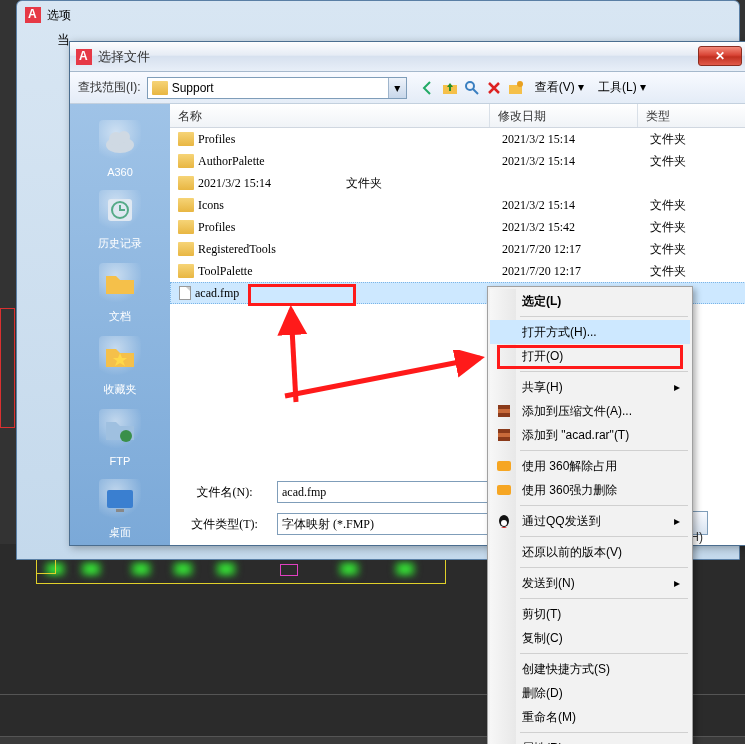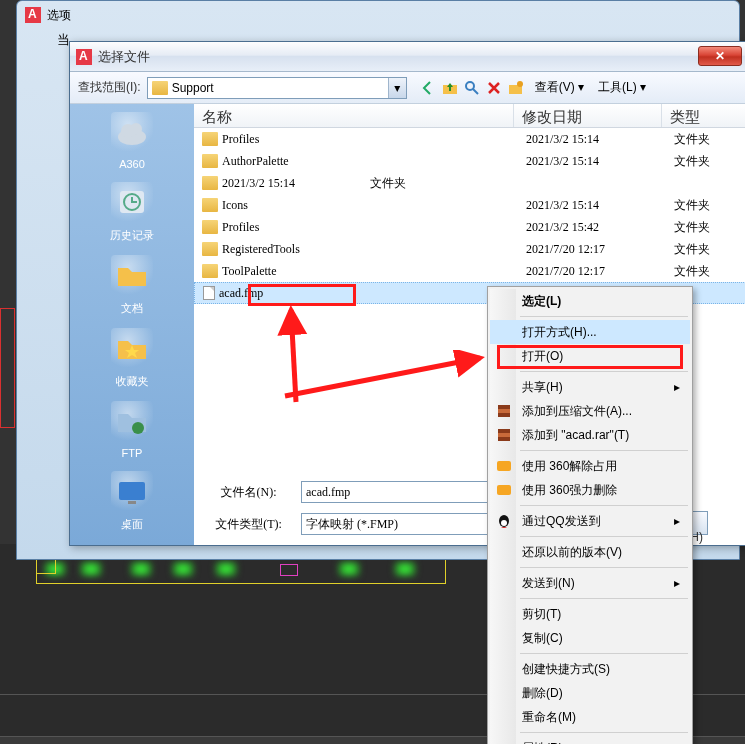--- a/index.html
+++ b/index.html
@@ -20,29 +20,29 @@
 .toolbar-label { font-size: 12px; color: #333; }
 .folder-select { flex: 0 0 260px; height: 22px; border: 1px solid #7f9db9; background: #fff; display: flex; align-items: center; padding: 0 4px; font-family: "SimSun"; position: relative; }
 .folder-select .dd-arrow { position: absolute; right: 0; top: 0; bottom: 0; width: 18px; background: linear-gradient(to bottom, #eef3fa, #c8d7ea); border-left: 1px solid #9fb5cc; display: flex; align-items: center; justify-content: center; }
 .fld-icon { width: 16px; height: 14px; background: linear-gradient(to bottom, #f6d477, #e8b642); border-radius: 1px; margin-right: 4px; display: inline-block; }
 .nav-icons { display: flex; gap: 4px; align-items: center; margin-left: 6px; }
 .nav-icon { width: 18px; height: 18px; display: flex; align-items: center; justify-content: center; cursor: pointer; }
 .nav-icon svg { width: 16px; height: 16px; }
 .tool-menu { font-size: 12px; cursor: pointer; padding: 0 4px; }
 
 .body-area { display: flex; height: calc(100% - 62px); }
-.places-bar { width: 124px; background: linear-gradient(to bottom, #9fc3e7, #7ba9d8); padding: 8px 4px; overflow: hidden; }
+.places-bar { width: 100px; background: linear-gradient(to bottom, #9fc3e7, #7ba9d8); padding: 16px 4px; overflow: hidden; }
 .place-item { display: flex; flex-direction: column; align-items: center; margin-bottom: 12px; color: #fff; font-size: 12px; cursor: pointer; }
 .place-icon { width: 42px; height: 42px; border-radius: 4px; margin-bottom: 4px; display: flex; align-items: center; justify-content: center; background: radial-gradient(circle at 40% 30%, rgba(255,255,255,0.5), transparent 70%); }
 .place-icon img, .place-icon svg { width: 36px; height: 36px; }
 .place-label { white-space: nowrap; font-size: 11px; }
 
 .file-pane { flex: 1; background: #fff; display: flex; flex-direction: column; position: relative; }
 .list-header { height: 24px; background: linear-gradient(to bottom, #fff, #f0f3f7); border-bottom: 1px solid #d0d7e0; display: flex; }
-.hdr-col { padding: 4px 8px; border-right: 1px solid #d9e0e8; font-size: 15px; color: #333; }
+.hdr-col { padding: 4px 8px; border-right: 1px solid #d9e0e8; font-size: 12px; color: #333; }
 .hdr-name { flex: 0 0 320px; }
 .hdr-date { flex: 0 0 148px; }
 .hdr-type { flex: 1; }
 .file-list { flex: 1; overflow: auto; }
 .file-row { display: flex; height: 22px; align-items: center; padding-left: 8px; cursor: pointer; }
 .file-row.selected { background: #cde8ff; border: 1px dotted #7ab5e8; }
 .fr-icon { width: 16px; height: 14px; margin-right: 4px; display: inline-block; }
 .folder-ic { background: linear-gradient(to bottom, #f6d477, #e8b642); border-radius: 1px; }
 .file-ic { background: #fff; border: 1px solid #999; position: relative; width: 12px; height: 14px; }
 .file-ic::before { content: ""; position: absolute; right: 0; top: 0; border-left: 4px solid transparent; border-top: 4px solid #ccc; }

